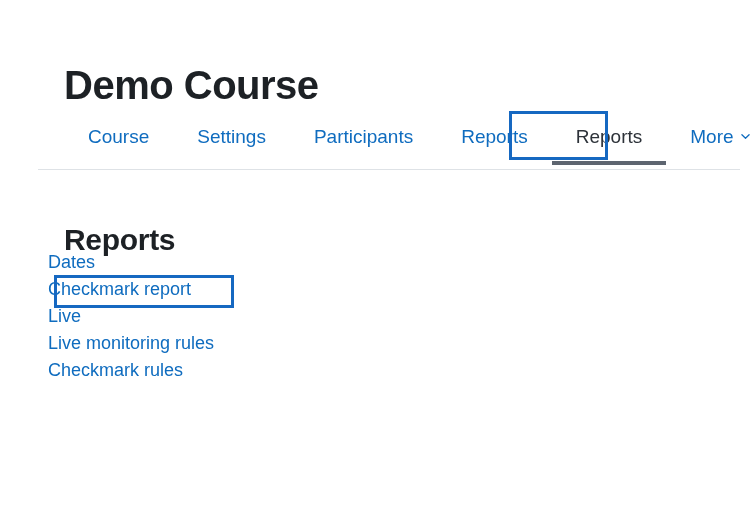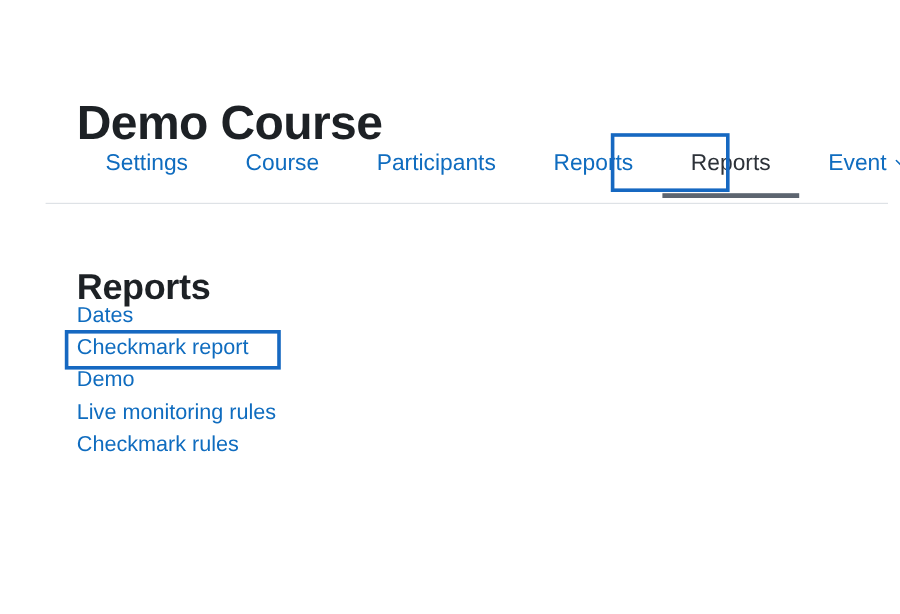--- a/index.html
+++ b/index.html
@@ -19,21 +19,21 @@
   #page {
     position: relative;
     width: 750px;
     height: 512px;
   }
 
   
   .course-title {
     position: absolute;
     left: 64px;
-    top: 52px;
+    top: 34px;
     font-size: 40px;
     line-height: 48px;
     font-weight: 700;
     letter-spacing: -0.5px;
     color: #1d2125;
     white-space: nowrap;
   }
 
   
   .tabbar {
@@ -97,21 +97,21 @@
     line-height: 38px;
     font-weight: 700;
     letter-spacing: -0.3px;
     color: #1d2125;
     white-space: nowrap;
   }
 
   
   .report-list {
     position: absolute;
-    left: 64px;
+    left: 48px;
     top: 249px;
     margin: 0;
     padding: 0;
     list-style: none;
   }
   .report-list li {
     height: 27px;
   }
   .report-link {
     display: inline-block;
@@ -146,54 +146,54 @@
 </style>
 </head>
 <body>
 
 <div id="page">
 
   <h1 class="course-title">Demo Course</h1>
 
   <nav class="tabbar">
     <div class="tab">
+      <span>Course</span>
+    </div>
+    <div class="tab">
       <span>Settings</span>
-    </div>
-    <div class="tab">
-      <span>Course</span>
     </div>
     <div class="tab">
       <span>Participants</span>
     </div>
     <div class="tab">
       <span>Reports</span>
     </div>
     <div class="tab active">
       <span>Reports</span>
     </div>
     <div class="tab">
-      <span>Event</span><span class="chev"><svg width="9" height="9" viewBox="0 0 10 10">
+      <span>More</span><span class="chev"><svg width="9" height="9" viewBox="0 0 10 10">
             <path d="M1 3 L5 7 L9 3" fill="none" stroke="#0f6cbf" stroke-width="1.4" stroke-linecap="round" stroke-linejoin="round"></path>
           </svg></span>
     </div>
   </nav>
 
   <div class="tabs-divider"></div>
 
   <h2 class="section-heading">Reports</h2>
 
   <ul class="report-list">
     <li>
       <a class="report-link">Dates</a>
     </li>
     <li>
       <a class="report-link">Checkmark report</a>
     </li>
     <li>
-      <a class="report-link">Demo</a>
+      <a class="report-link">Live</a>
     </li>
     <li>
       <a class="report-link">Live monitoring rules</a>
     </li>
     <li>
       <a class="report-link">Checkmark rules</a>
     </li>
   </ul>
 
   <div class="annot-box" id="annot-reports-tab"></div>

